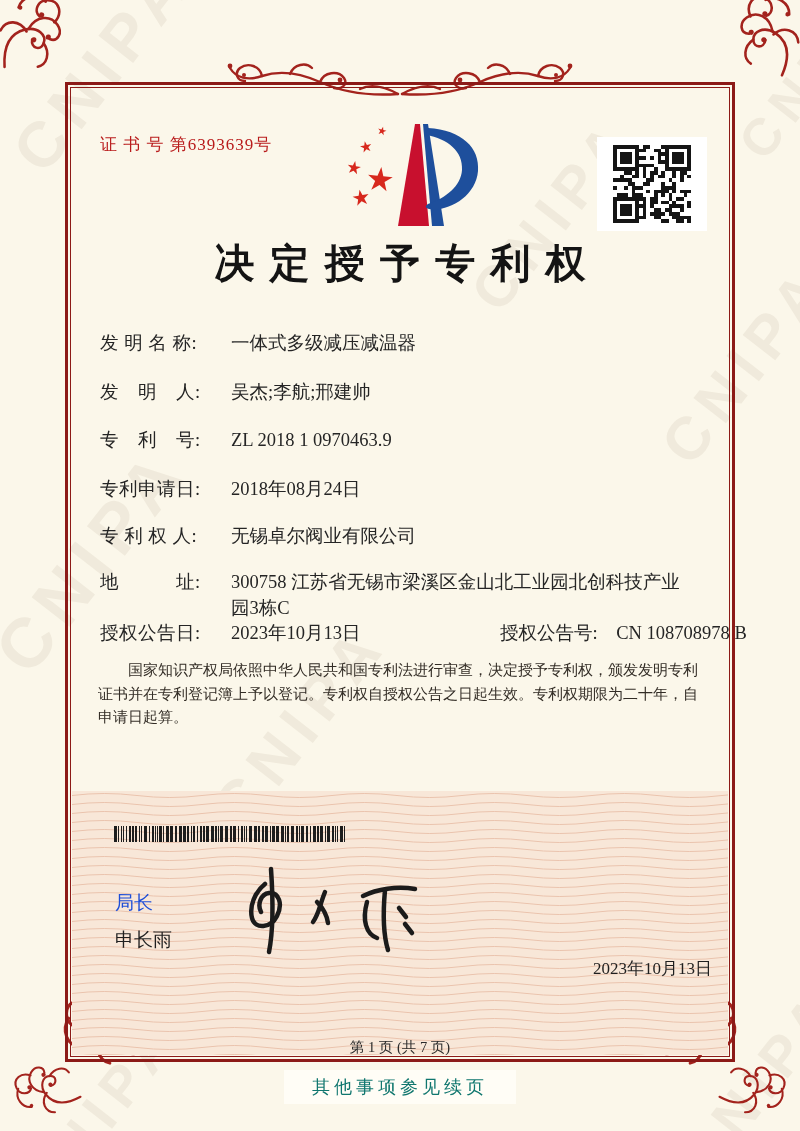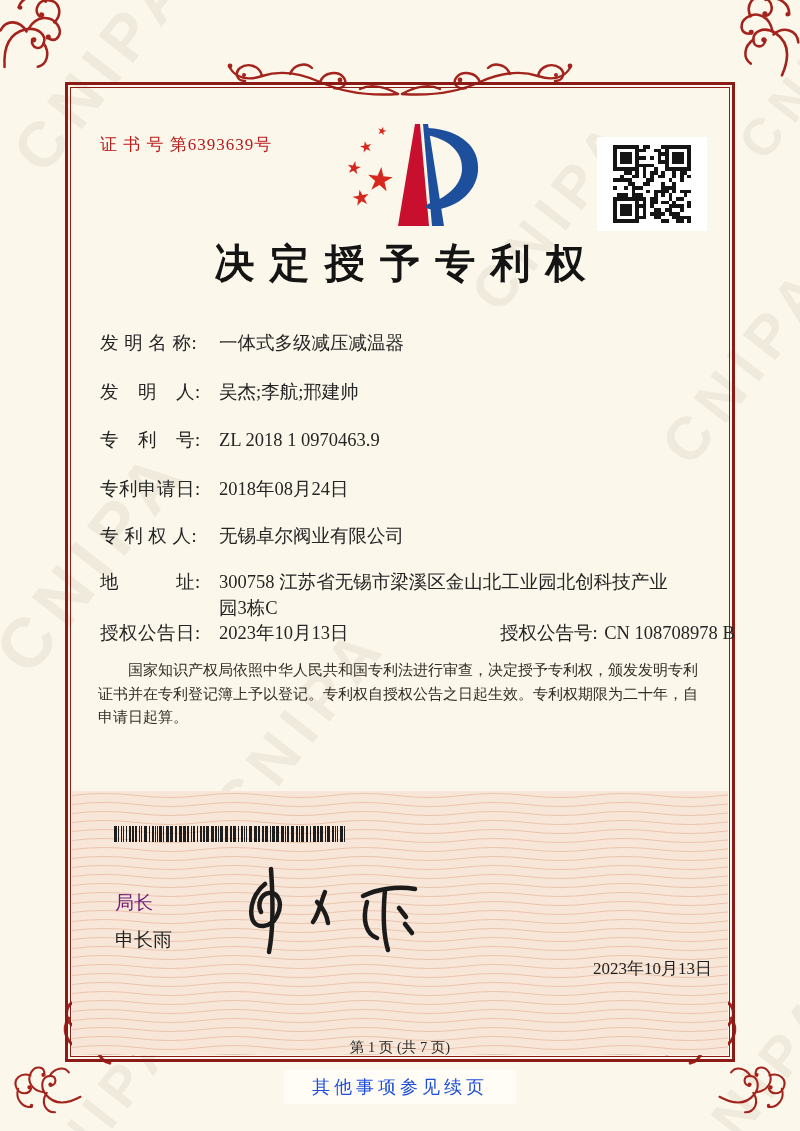--- a/index.html
+++ b/index.html
@@ -36,40 +36,40 @@
   }
   #qr{display:grid;grid-template-columns:repeat(21,1fr);grid-template-rows:repeat(21,1fr);width:78px;height:78px;background:#fff}
   #qr .on{background:#151515}
   .title{
     position:absolute;left:0;top:236px;width:100%;text-align:center;
     font-size:40px;font-weight:bold;letter-spacing:0.38em;text-indent:0.38em;color:#141414;
   }
   
   .row{position:absolute;left:100px;font-size:18.5px;white-space:nowrap;color:#252525}
   .row .lbl{display:inline-block;min-width:117px;letter-spacing:0.5px}
-  .row .val{margin-left:2px}
+  .row .val{margin-left:14px}
   .row.addr .val{
     display:inline-block;white-space:normal;width:462px;vertical-align:top;line-height:26px;
   }
   .pair2{position:absolute;left:400px;top:0;white-space:nowrap}
   
   .paras{position:absolute;left:98px;top:659px;width:612px;color:#332d26}
   .paras p{margin:0 0 7px;font-size:15px;line-height:23.5px;text-indent:2em}
   
   #barcode{position:absolute;left:114px;top:826px;width:238px;height:16px;font-size:0;white-space:nowrap;overflow:hidden}
   #barcode i{display:inline-block;height:100%;background:#1d1d1d;vertical-align:top}
   
-  .signer-role{position:absolute;left:115px;top:890px;font-size:19px;color:#701a75}
+  .signer-role{position:absolute;left:115px;top:890px;font-size:19px;color:#1d4ed8}
   .signer-name{position:absolute;left:115px;top:927px;font-size:19px;color:#1f1f1f}
   .sig{position:absolute;left:225px;top:864px;width:215px;height:92px}
   .issue-date{position:absolute;right:88px;top:957px;font-size:17px;color:#1f1f1f}
   .page-info{position:absolute;left:0;top:1038px;width:100%;text-align:center;font-size:14.5px;color:#2a2a2a}
   .footer-note{
     position:absolute;left:50%;top:1070px;transform:translateX(-50%);
-    background:#fffdf6;padding:5px 28px;font-size:18px;letter-spacing:4px;color:#1d4ed8;
+    background:#fffdf6;padding:5px 28px;font-size:18px;letter-spacing:4px;color:#0f766e;
   }
   .defs{position:absolute;width:0;height:0}
 </style>
 </head>
 <body>
 
 <svg class="defs">
   <defs>
     <symbol id="flourish" viewBox="0 0 100 100">
       <g stroke="#a3231d" fill="none" stroke-width="3" stroke-linecap="round">

